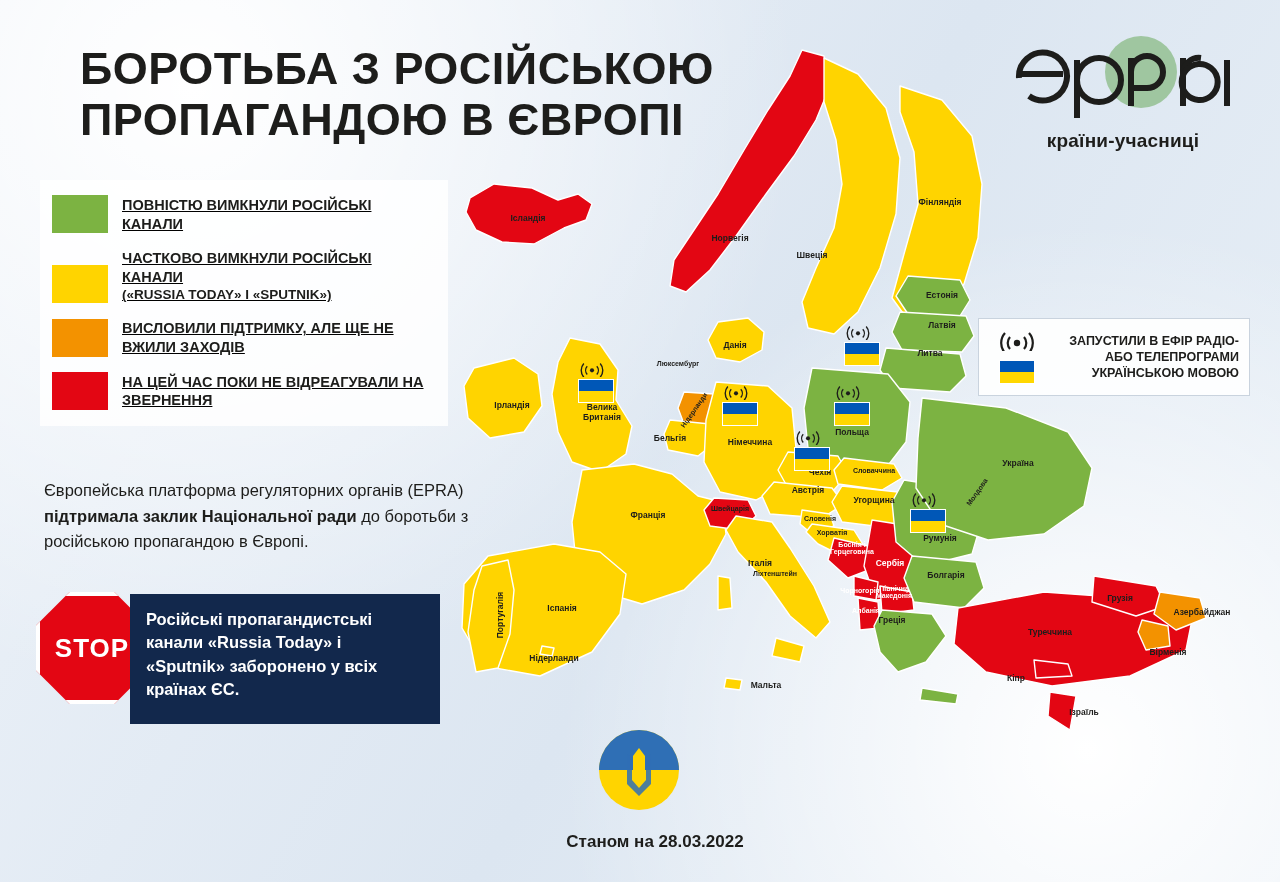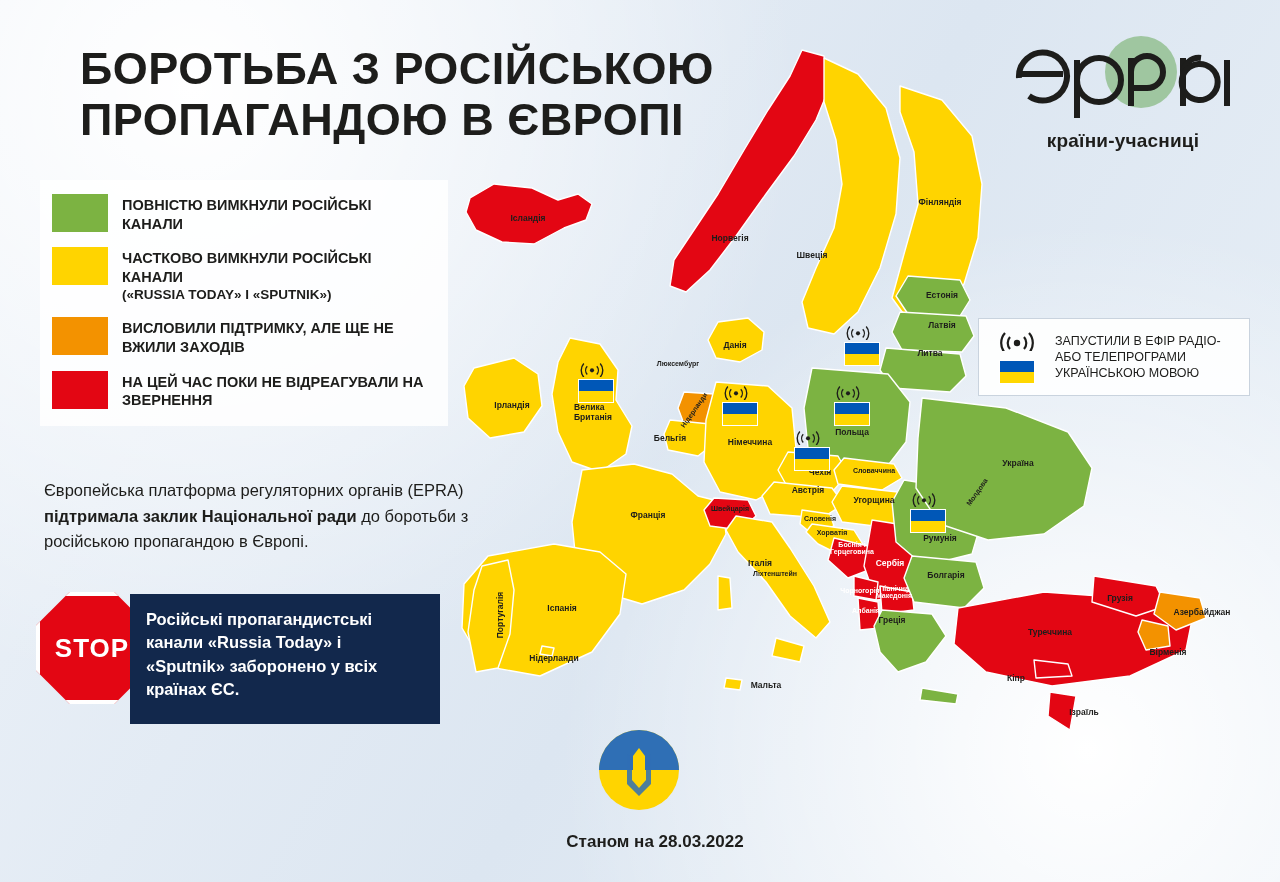--- a/index.html
+++ b/index.html
@@ -66,22 +66,23 @@
     position: absolute;
     left: 40px;
     top: 180px;
     width: 408px;
     background: rgba(255,255,255,0.82);
     padding: 14px 12px 16px 12px;
     box-sizing: border-box;
   }
   .legend-row {
     display: flex;
-    align-items: flex-start;
+    align-items: flex-end;
     margin-bottom: 14px;
+    text-decoration: underline;
   }
   .legend-row:last-child { margin-bottom: 0; }
   .swatch {
     width: 56px;
     height: 38px;
     flex: 0 0 56px;
     margin-right: 14px;
   }
   .legend-text {
     font-size: 14.5px;
@@ -159,24 +160,25 @@
     align-items: center;
     padding: 8px 10px;
   }
   .radio-box .icons {
     flex: 0 0 56px;
     margin-right: 10px;
     text-align: center;
   }
   .radio-box .txt {
     font-size: 12.5px;
-    font-weight: normal;
+    font-weight: bold;
     line-height: 1.3;
     color: #1d1d1b;
     text-transform: uppercase;
+    text-align: right;
   }
   .mini-flag {
     width: 34px;
     height: 22px;
     margin: 5px auto 0 auto;
     border: 1px solid #ffffff;
     background: linear-gradient(#0057b7 0 50%, #ffd700 50% 100%);
   }
   
   .map {
@@ -411,21 +413,21 @@
 
     <div class="clabel sm" style="left:98px;top:198px">Ісландія</div>
     <div class="clabel sm" style="left:300px;top:218px">Норвегія</div>
     <div class="clabel sm" style="left:382px;top:235px">Швеція</div>
     <div class="clabel sm" style="left:510px;top:182px">Фінляндія</div>
     <div class="clabel sm" style="left:512px;top:275px">Естонія</div>
     <div class="clabel sm" style="left:512px;top:305px">Латвія</div>
     <div class="clabel sm" style="left:500px;top:333px">Литва</div>
     <div class="clabel sm" style="left:305px;top:325px">Данія</div>
     <div class="clabel sm" style="left:82px;top:385px">Ірландія</div>
-    <div class="clabel sm" style="left:172px;top:392px;width:56px;white-space:normal;">Велика Британія</div>
+    <div class="clabel sm" style="left:172px;top:392px;width:56px;white-space:normal;text-align:center">Велика Британія</div>
     <div class="clabel xs" style="left:248px;top:343px">Люксембург</div>
     <div class="clabel sm" style="left:240px;top:418px">Бельгія</div>
     <div class="clabel xs rot-40" style="left:264px;top:390px">Нідерланди</div>
     <div class="clabel sm" style="left:320px;top:422px">Німеччина</div>
     <div class="clabel sm" style="left:422px;top:412px">Польща</div>
     <div class="clabel sm" style="left:588px;top:443px">Україна</div>
     <div class="clabel sm" style="left:390px;top:452px">Чехія</div>
     <div class="clabel xs" style="left:444px;top:450px">Словаччина</div>
     <div class="clabel sm" style="left:378px;top:470px">Австрія</div>
     <div class="clabel sm" style="left:444px;top:480px">Угорщина</div>

